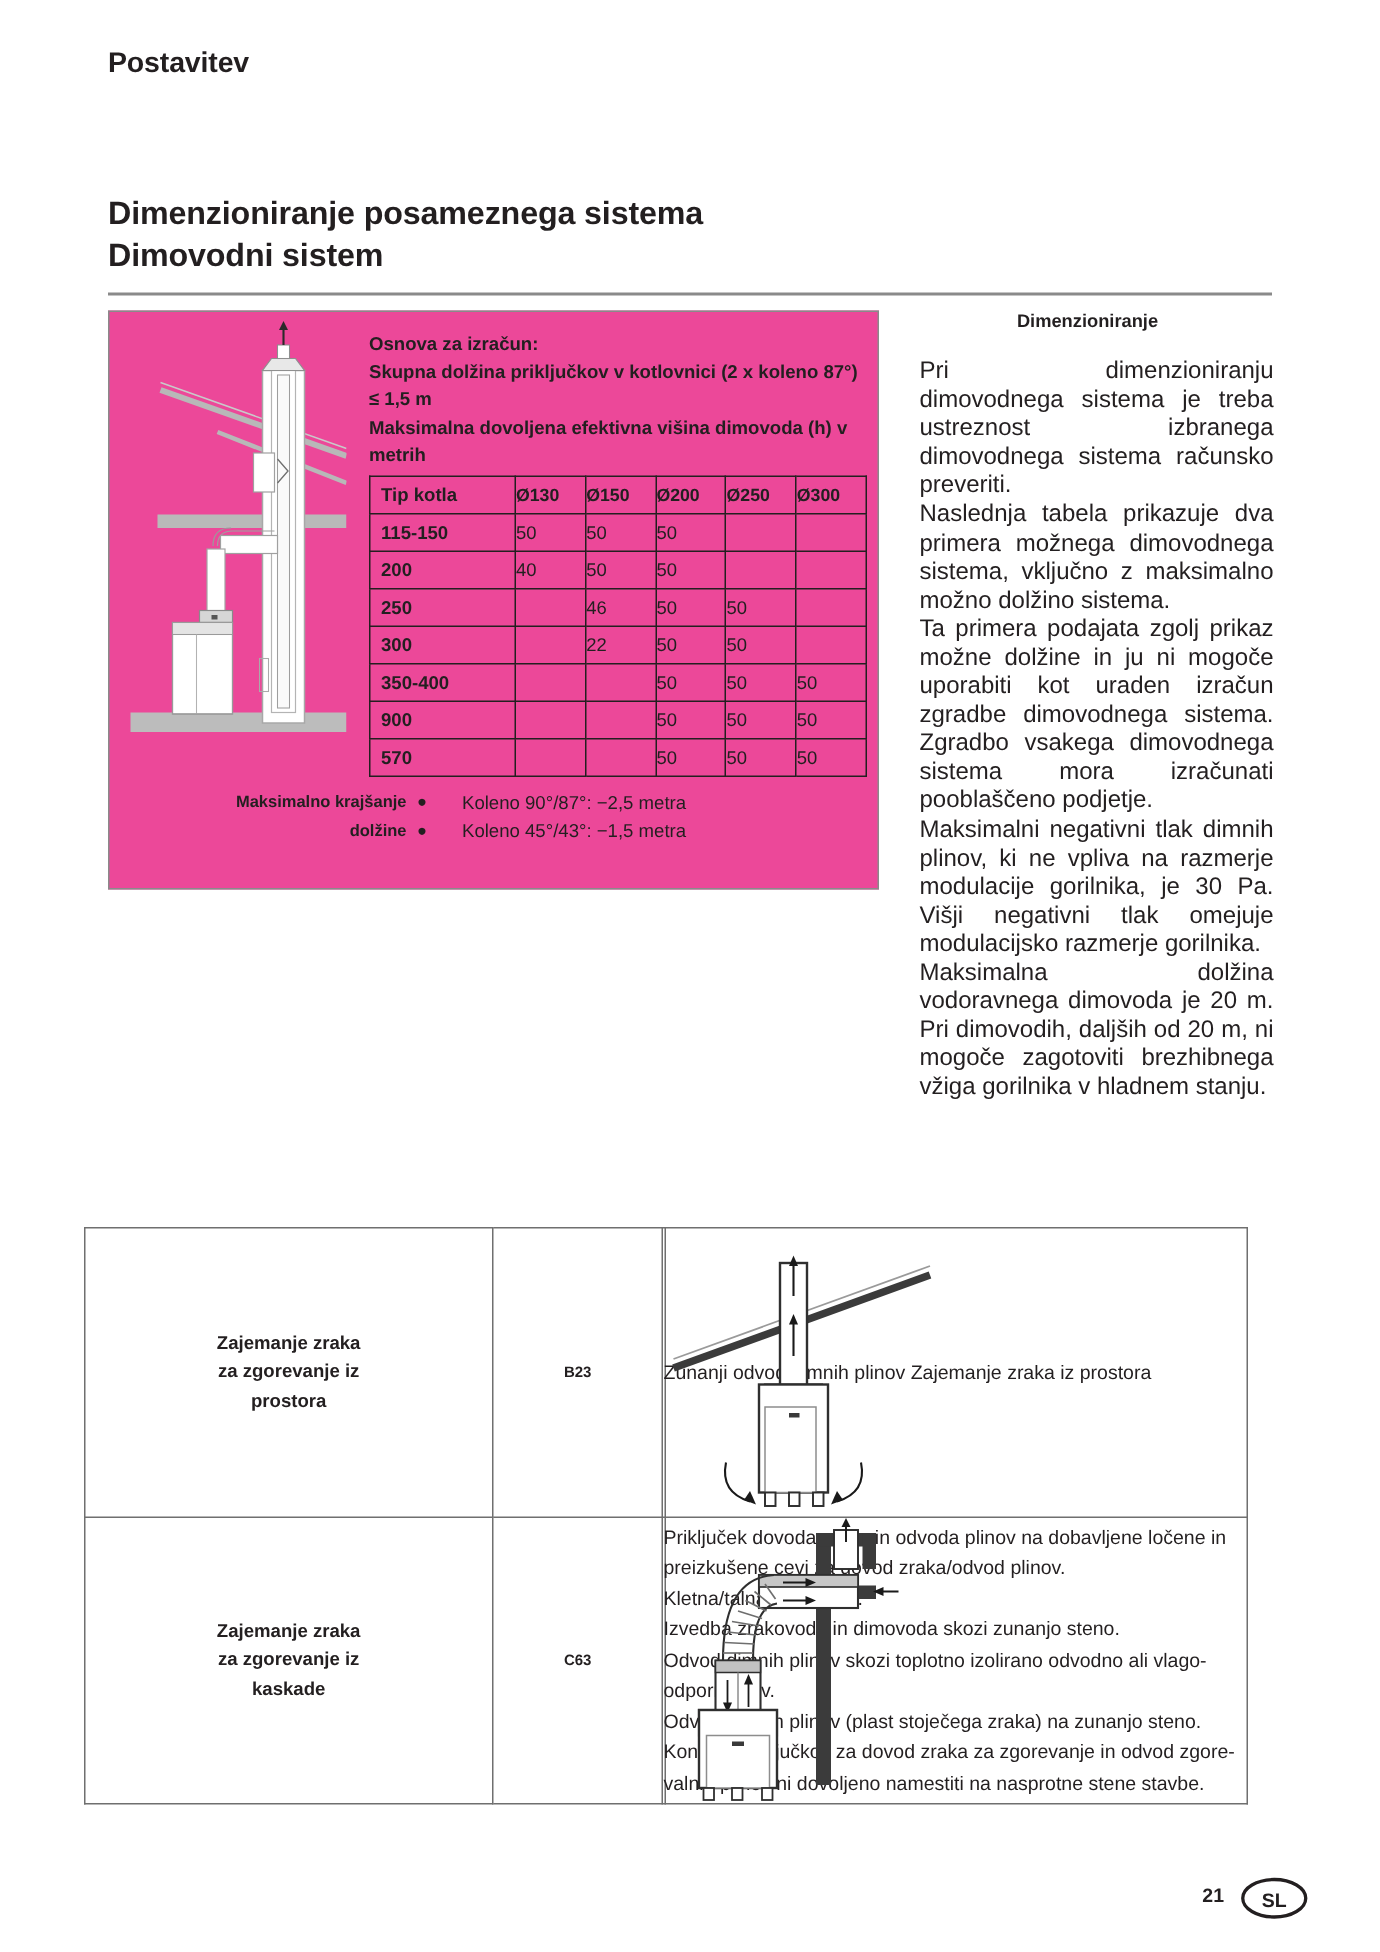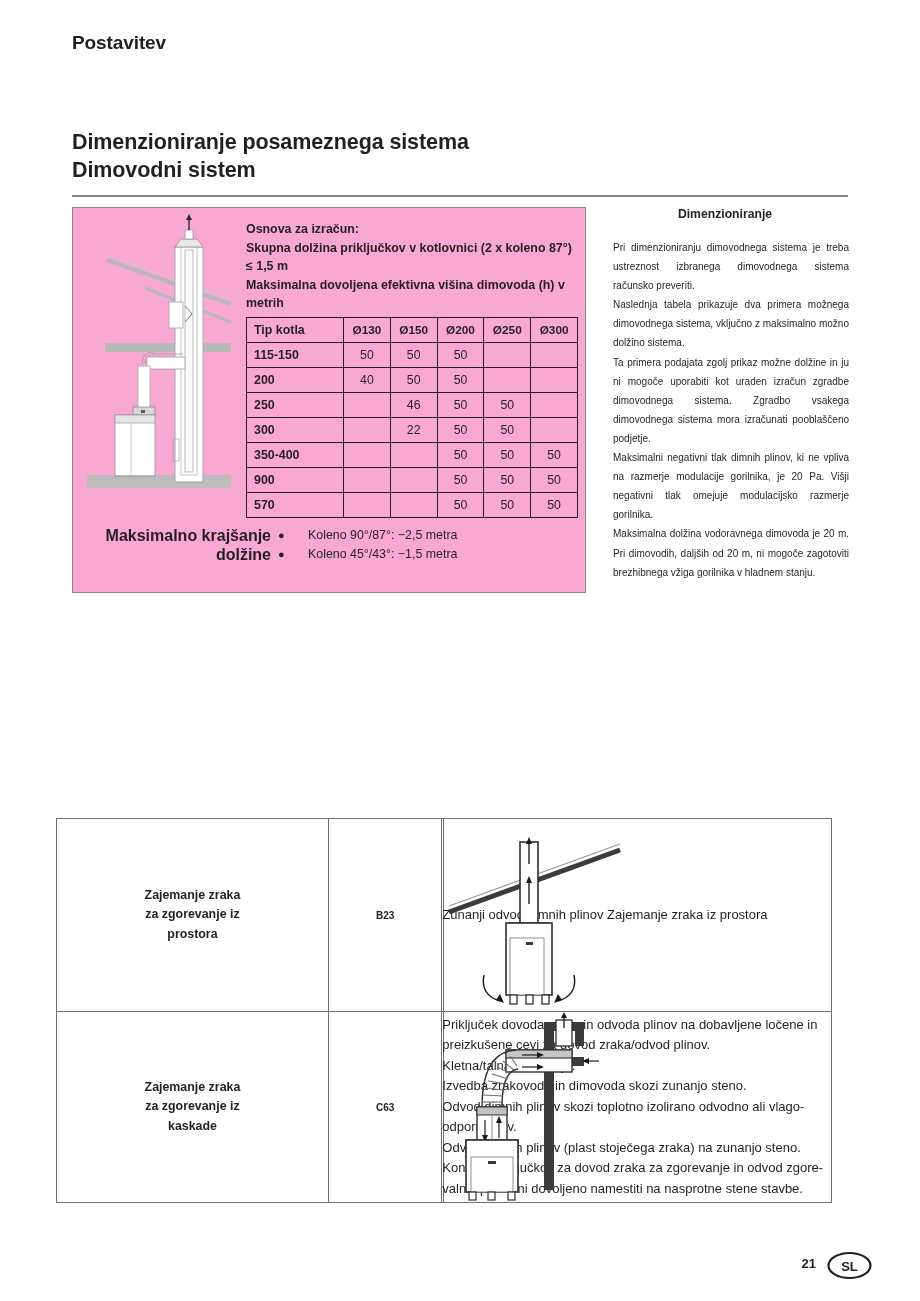--- a/index.html
+++ b/index.html
@@ -54,21 +54,21 @@
 
   
   .panel {
     position: absolute;
     left: 72px;
     top: 207px;
     width: 514px;
     height: 386px;
     border: 1.3px solid #8a8a8a;
     box-sizing: border-box;
-    background: #f9a8d4;
+    background: #ec4899;
   }
 
   
   .schematic {
     position: absolute;
     left: 12px;
     top: 6px;
     width: 146px;
     height: 290px;
   }
@@ -92,21 +92,21 @@
     top: 109px;
     width: 331px;
     border-collapse: collapse;
     table-layout: fixed;
     border-radius: 24px;
   }
   .dim-table th, .dim-table td {
     border: 1.1px solid #231f20;
     height: 24px;
     font-size: 12.3px;
-    text-align: center;
+    text-align: left;
     color: #231f20;
     padding: 0;
   }
   .dim-table th {
     font-weight: bold;
     font-size: 11.8px;
   }
   .dim-table th.rowhead,
   .dim-table td.rowhead {
     text-align: left;
@@ -117,21 +117,21 @@
   .dim-table col.c-type { width: 97px; }
   .dim-table col.c-dia  { width: 46.8px; }
 
   
   .shorten-label {
     position: absolute;
     left: 10px;
     top: 318px;
     width: 188px;
     text-align: right;
-    font-size: 16px;
+    font-size: 11px;
     font-weight: bold;
     line-height: 19px;
     color: #231f20;
   }
   .shorten-list {
     position: absolute;
     left: 205px;
     top: 318px;
     width: 300px;
   }
@@ -157,21 +157,21 @@
   }
   .right-head {
     font-size: 12.2px;
     font-weight: bold;
     color: #231f20;
     margin-bottom: 17px;
     text-align: center;
   }
   .right-body p {
     margin: 0;
-    font-size: 10px;
+    font-size: 16px;
     line-height: 19.1px;
     text-align: justify;
     text-justify: inter-word;
     color: #231f20;
     padding-left: 12px;
     hyphens: manual;
   }
 
   
   .btable {
@@ -398,21 +398,21 @@
       </div>
     </div>
   </div>
 
   <div class="right-col">
     <div class="right-head">Dimenzioniranje</div>
     <div class="right-body">
       <p>Pri dimenzioniranju dimovodnega sistema je treba ustreznost izbranega dimovodnega sistema računsko preveriti.</p>
       <p>Naslednja tabela prikazuje dva primera možnega dimovodnega sistema, vključno z maksimalno možno dolžino sistema.</p>
       <p>Ta primera podajata zgolj prikaz možne dolžine in ju ni mogoče uporabiti kot uraden izračun zgradbe dimovodnega sistema. Zgradbo vsakega dimovodnega sistema mora izračunati pooblaščeno podjetje.</p>
-      <p>Maksimalni negativni tlak dimnih plinov, ki ne vpliva na razmerje modulacije gorilnika, je 20 Pa. Višji negativni tlak omejuje modulacijsko razmerje gorilnika.</p>
+      <p>Maksimalni negativni tlak dimnih plinov, ki ne vpliva na razmerje modulacije gorilnika, je 30 Pa. Višji negativni tlak omejuje modulacijsko razmerje gorilnika.</p>
       <p>Maksimalna dolžina vodoravnega dimovoda je 20 m. Pri dimovodih, daljših od 20 m, ni mogoče zagotoviti brezhibnega vžiga gorilnika v hladnem stanju.</p>
     </div>
   </div>
 
   <table class="btable">
     <colgroup>
       <col class="c-name">
         <col class="c-code">
         <col class="c-desc">
         <col class="c-img">

